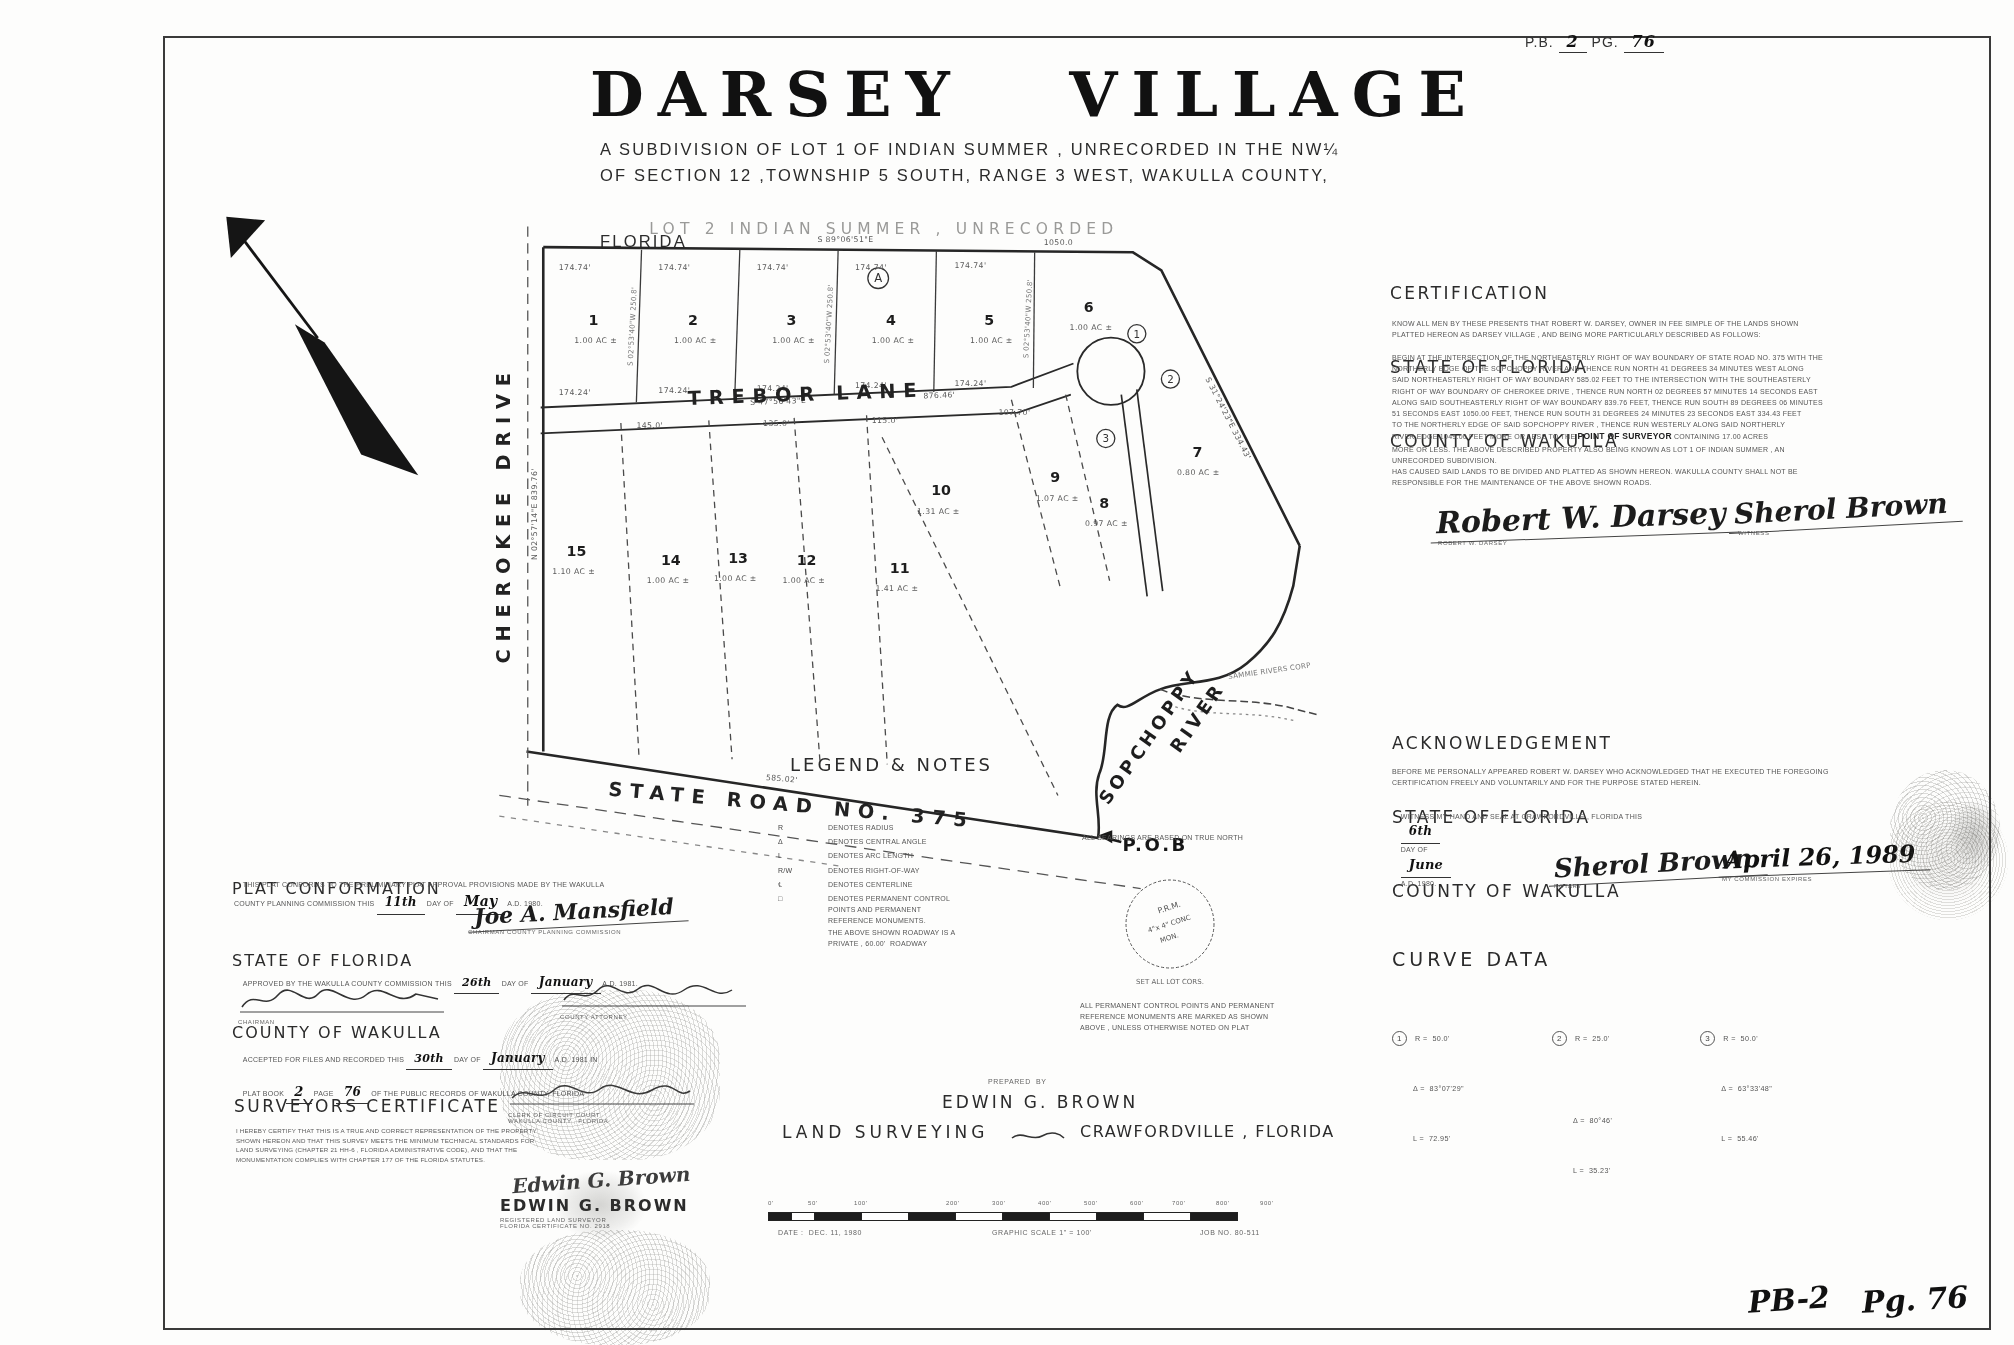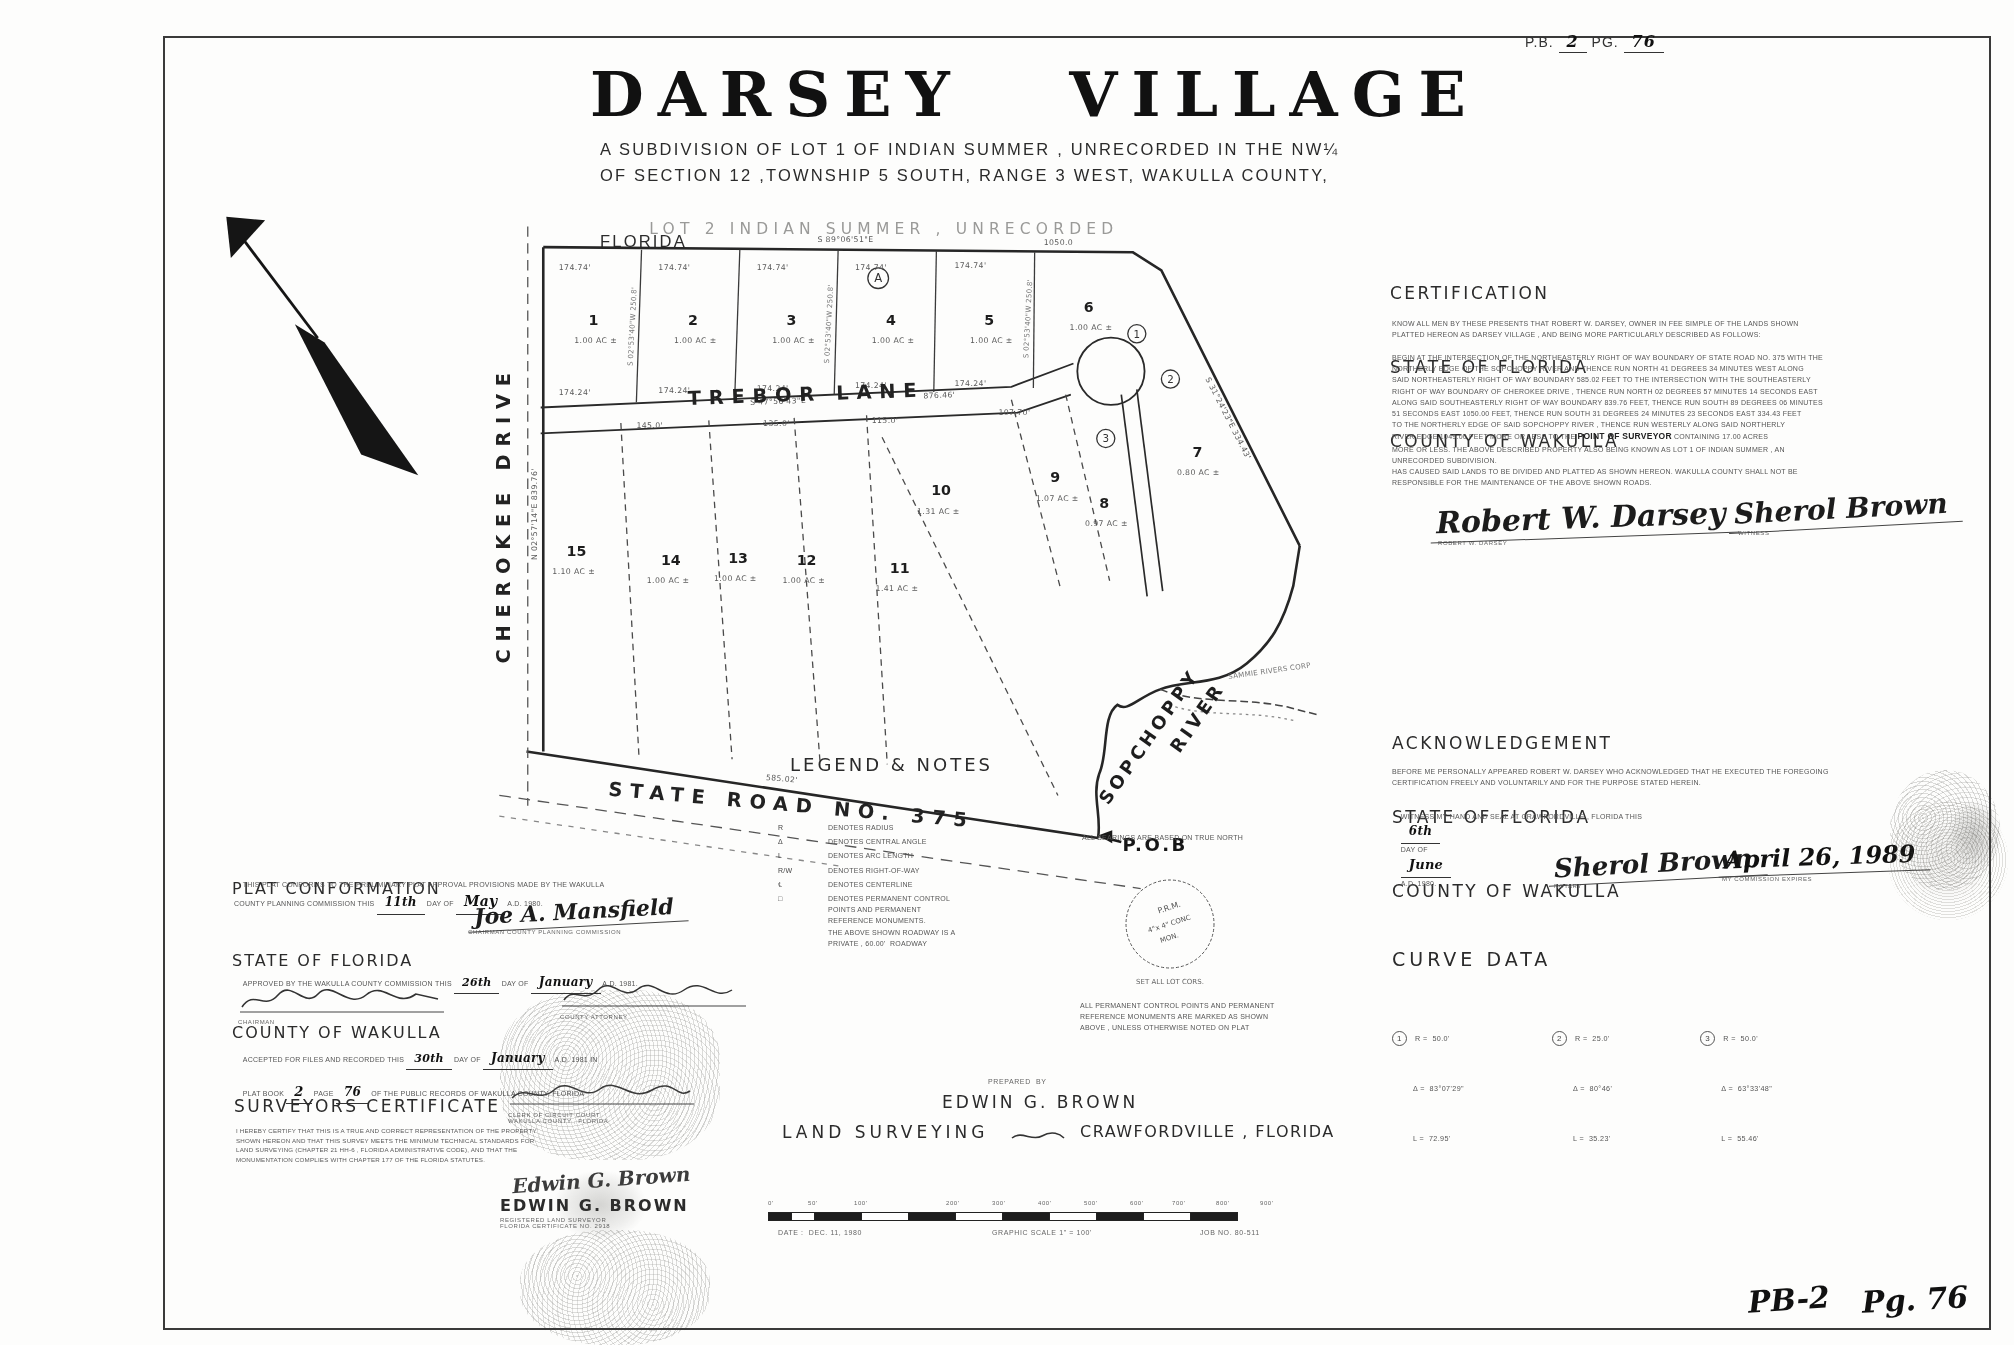--- a/index.html
+++ b/index.html
@@ -263,21 +263,21 @@
 
   <div class="abs draft" style="left:1392px;top:948px;font-size:19px;letter-spacing:4px;font-weight:500;">CURVE DATA</div>
   <div class="abs" style="left:1392px;top:998px;display:flex;gap:88px;">
     <div class="curve-col">
       <div><span class="cnum">1</span><span>R =  50.0'</span></div>
       <div style="padding-left:21px;">Δ =  83°07'29"</div>
       <div style="padding-left:21px;">L =  72.95'</div>
     </div>
     <div class="curve-col">
       <div><span class="cnum">2</span><span>R =  25.0'</span></div>
-      <div style="padding-left:21px;">Δ =  80°46'</div>
+      <div style="padding-left:21px;margin-top:32px;">Δ =  80°46'</div>
       <div style="padding-left:21px;">L =  35.23'</div>
     </div>
     <div class="curve-col">
       <div><span class="cnum">3</span><span>R =  50.0'</span></div>
       <div style="padding-left:21px;">Δ =  63°33'48"</div>
       <div style="padding-left:21px;">L =  55.46'</div>
     </div>
   </div>
 
   <div class="abs draft h-med" style="left:232px;top:829px;">

